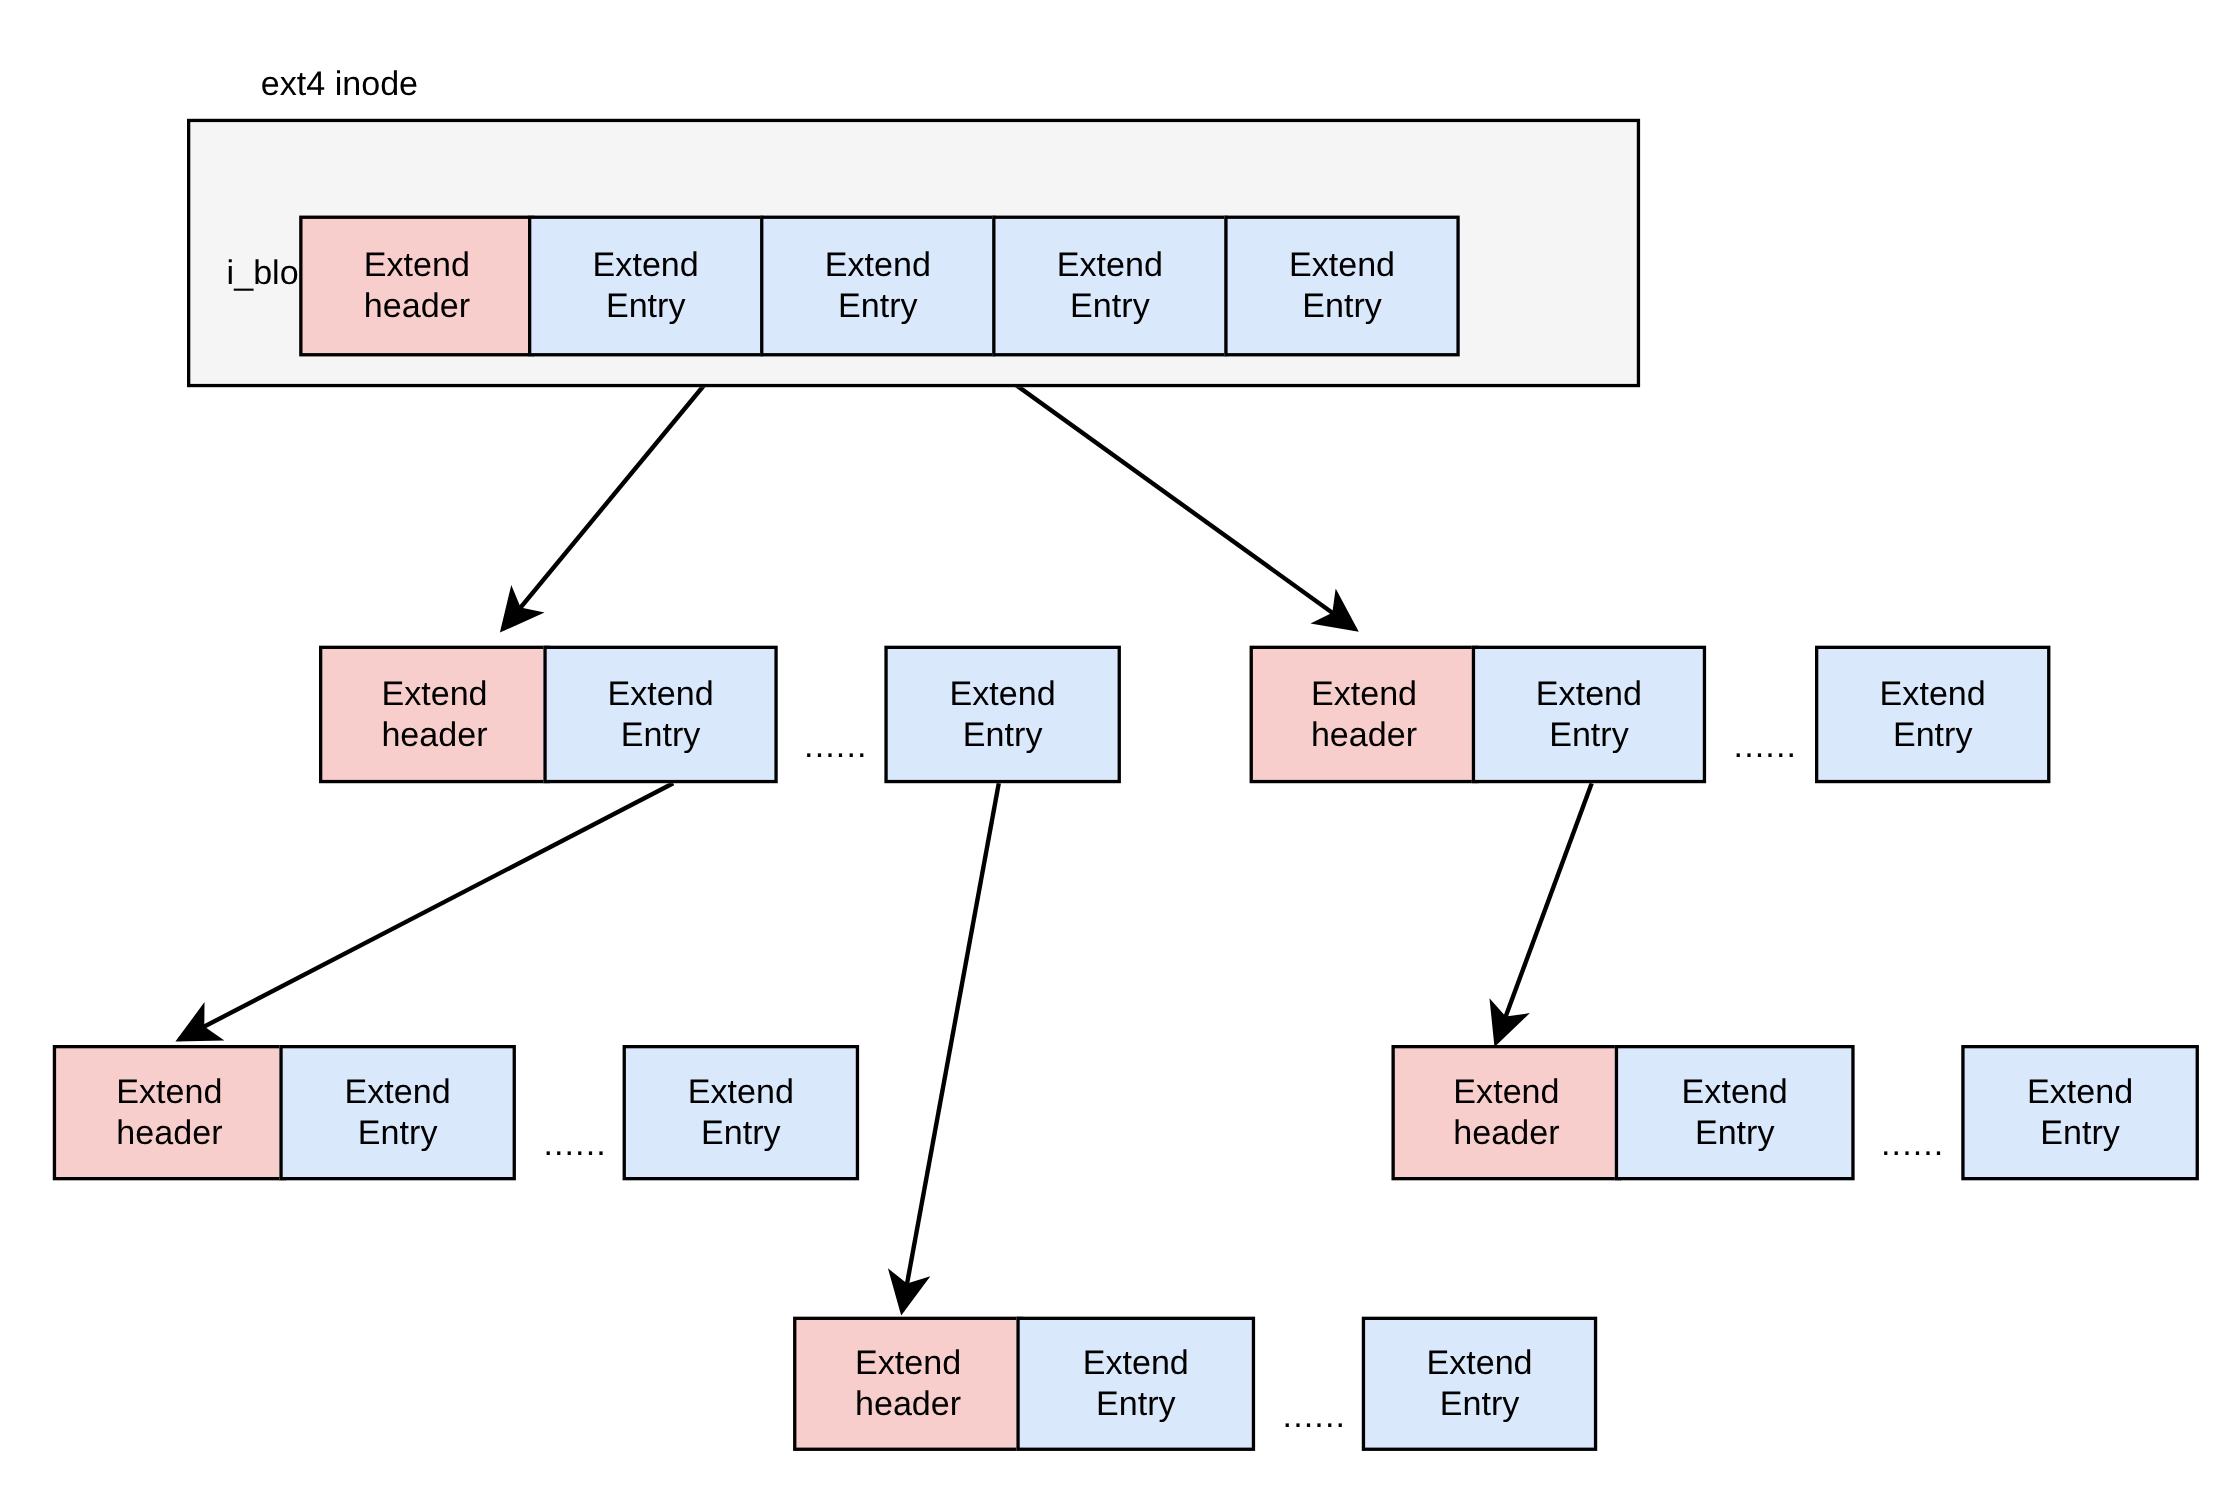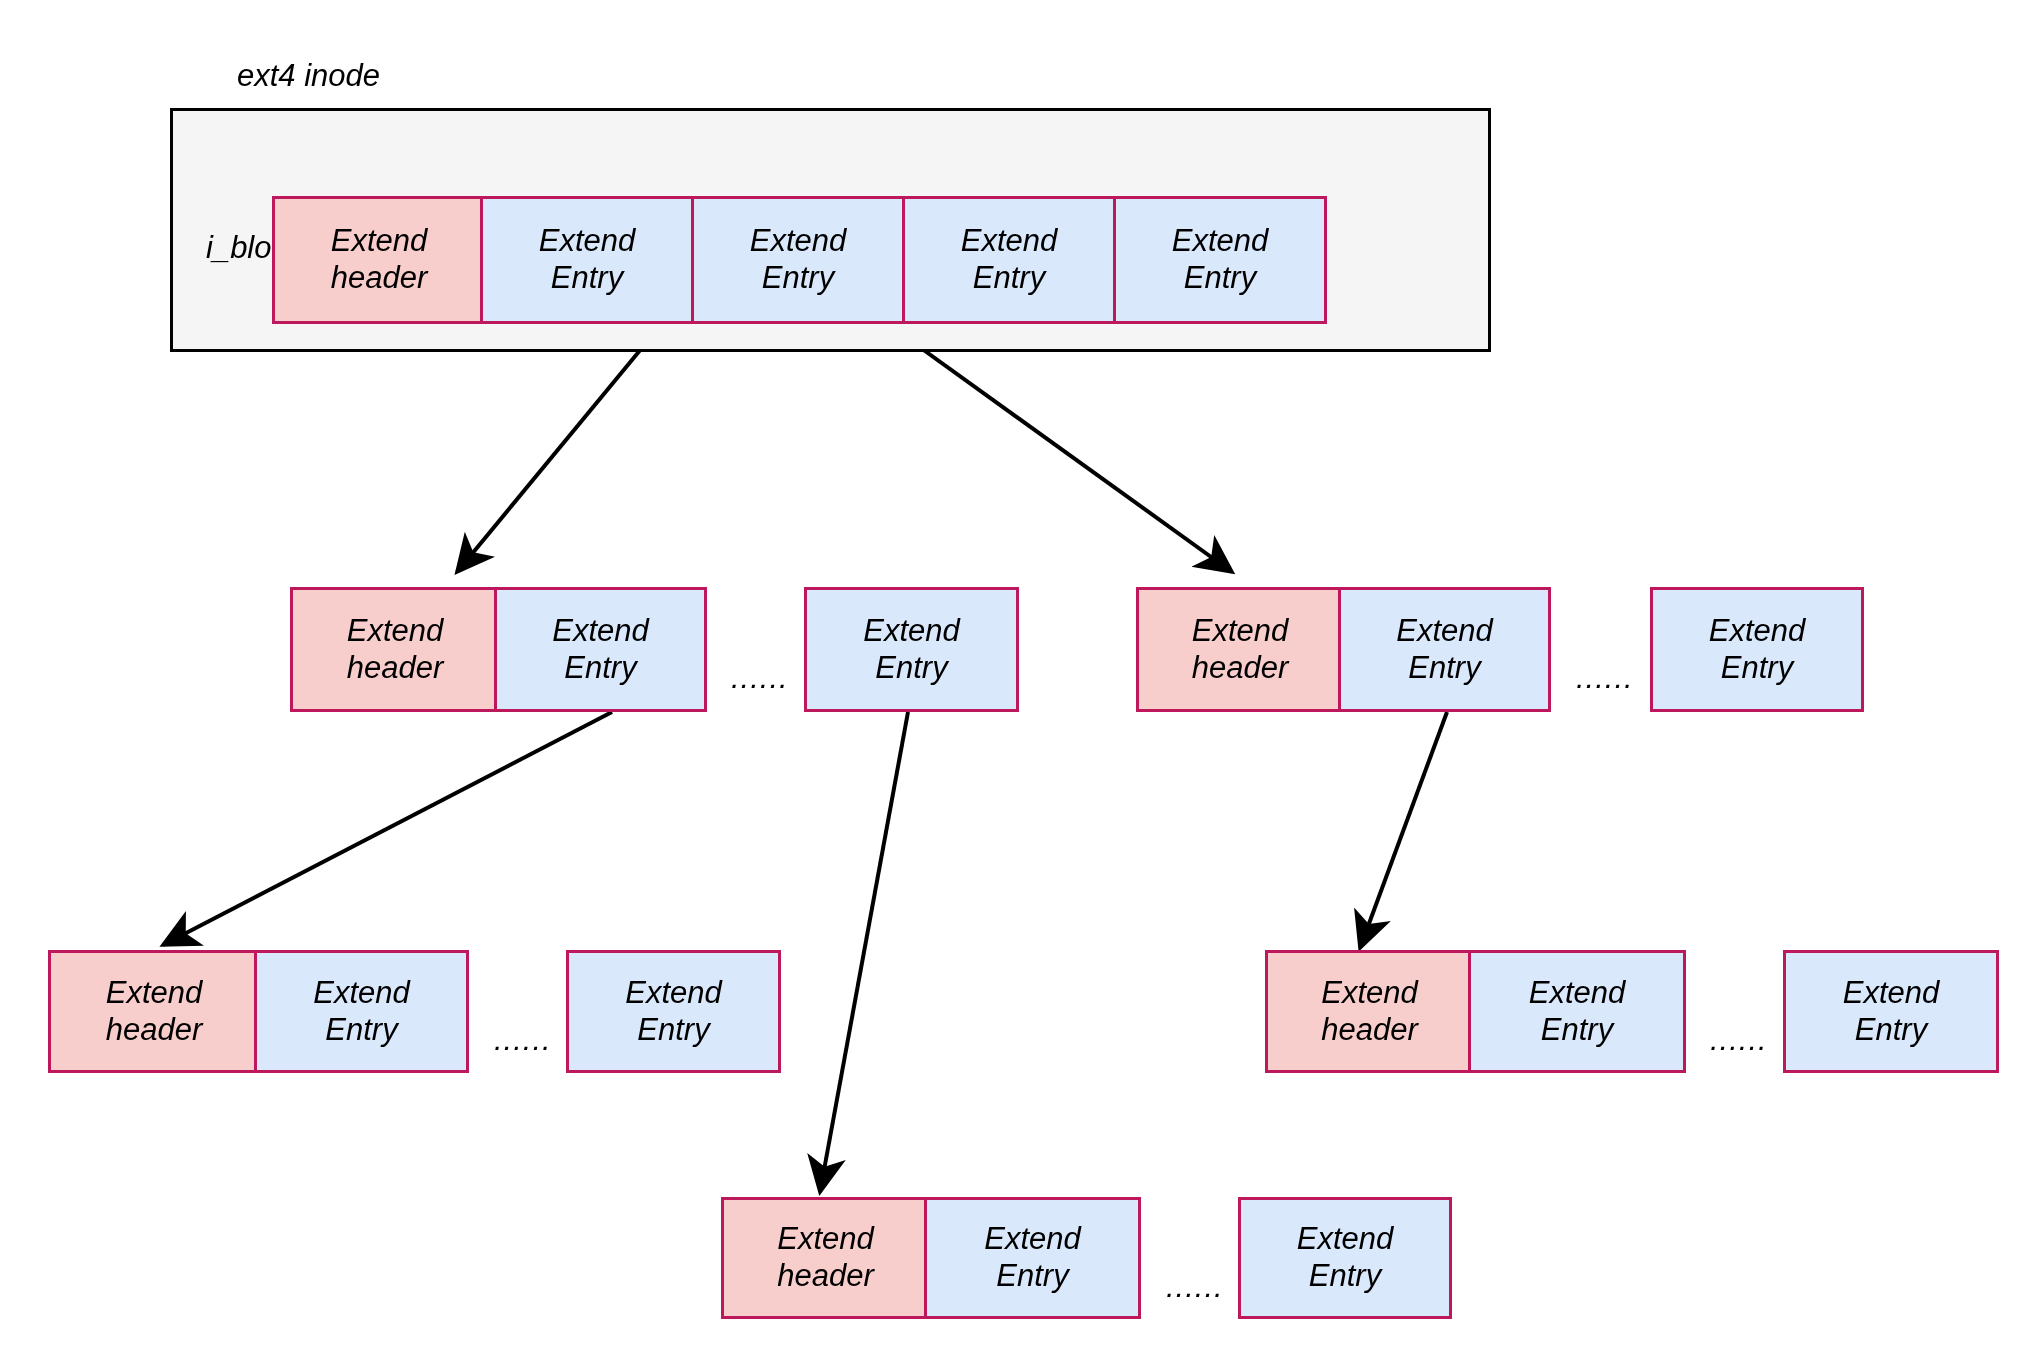--- a/index.html
+++ b/index.html
@@ -9,21 +9,20 @@
   }
   body {
     font-family: "Liberation Sans", sans-serif;
   }
   #canvas {
     position: relative;
     width: 2023px;
     height: 1363px;
     background: #ffffff;
     overflow: hidden;
-    font-style: italic;
   }
   .arrows {
     position: absolute;
     left: 0;
     top: 0;
     width: 2023px;
     height: 1363px;
     pointer-events: none;
   }
   
@@ -50,21 +49,21 @@
     left: 206px;
     top: 230px;
     font-size: 31px;
     color: #000000;
     white-space: nowrap;
   }
   
   .cell {
     position: absolute;
     box-sizing: border-box;
-    border: 3px solid #be185d;
+    border: 3px solid #000000;
     display: flex;
     align-items: center;
     justify-content: center;
     text-align: center;
     font-size: 31px;
     line-height: 1.18;
     color: #000000;
     white-space: pre-line;
   }
   .cell.header { background: #f8cecc; }

